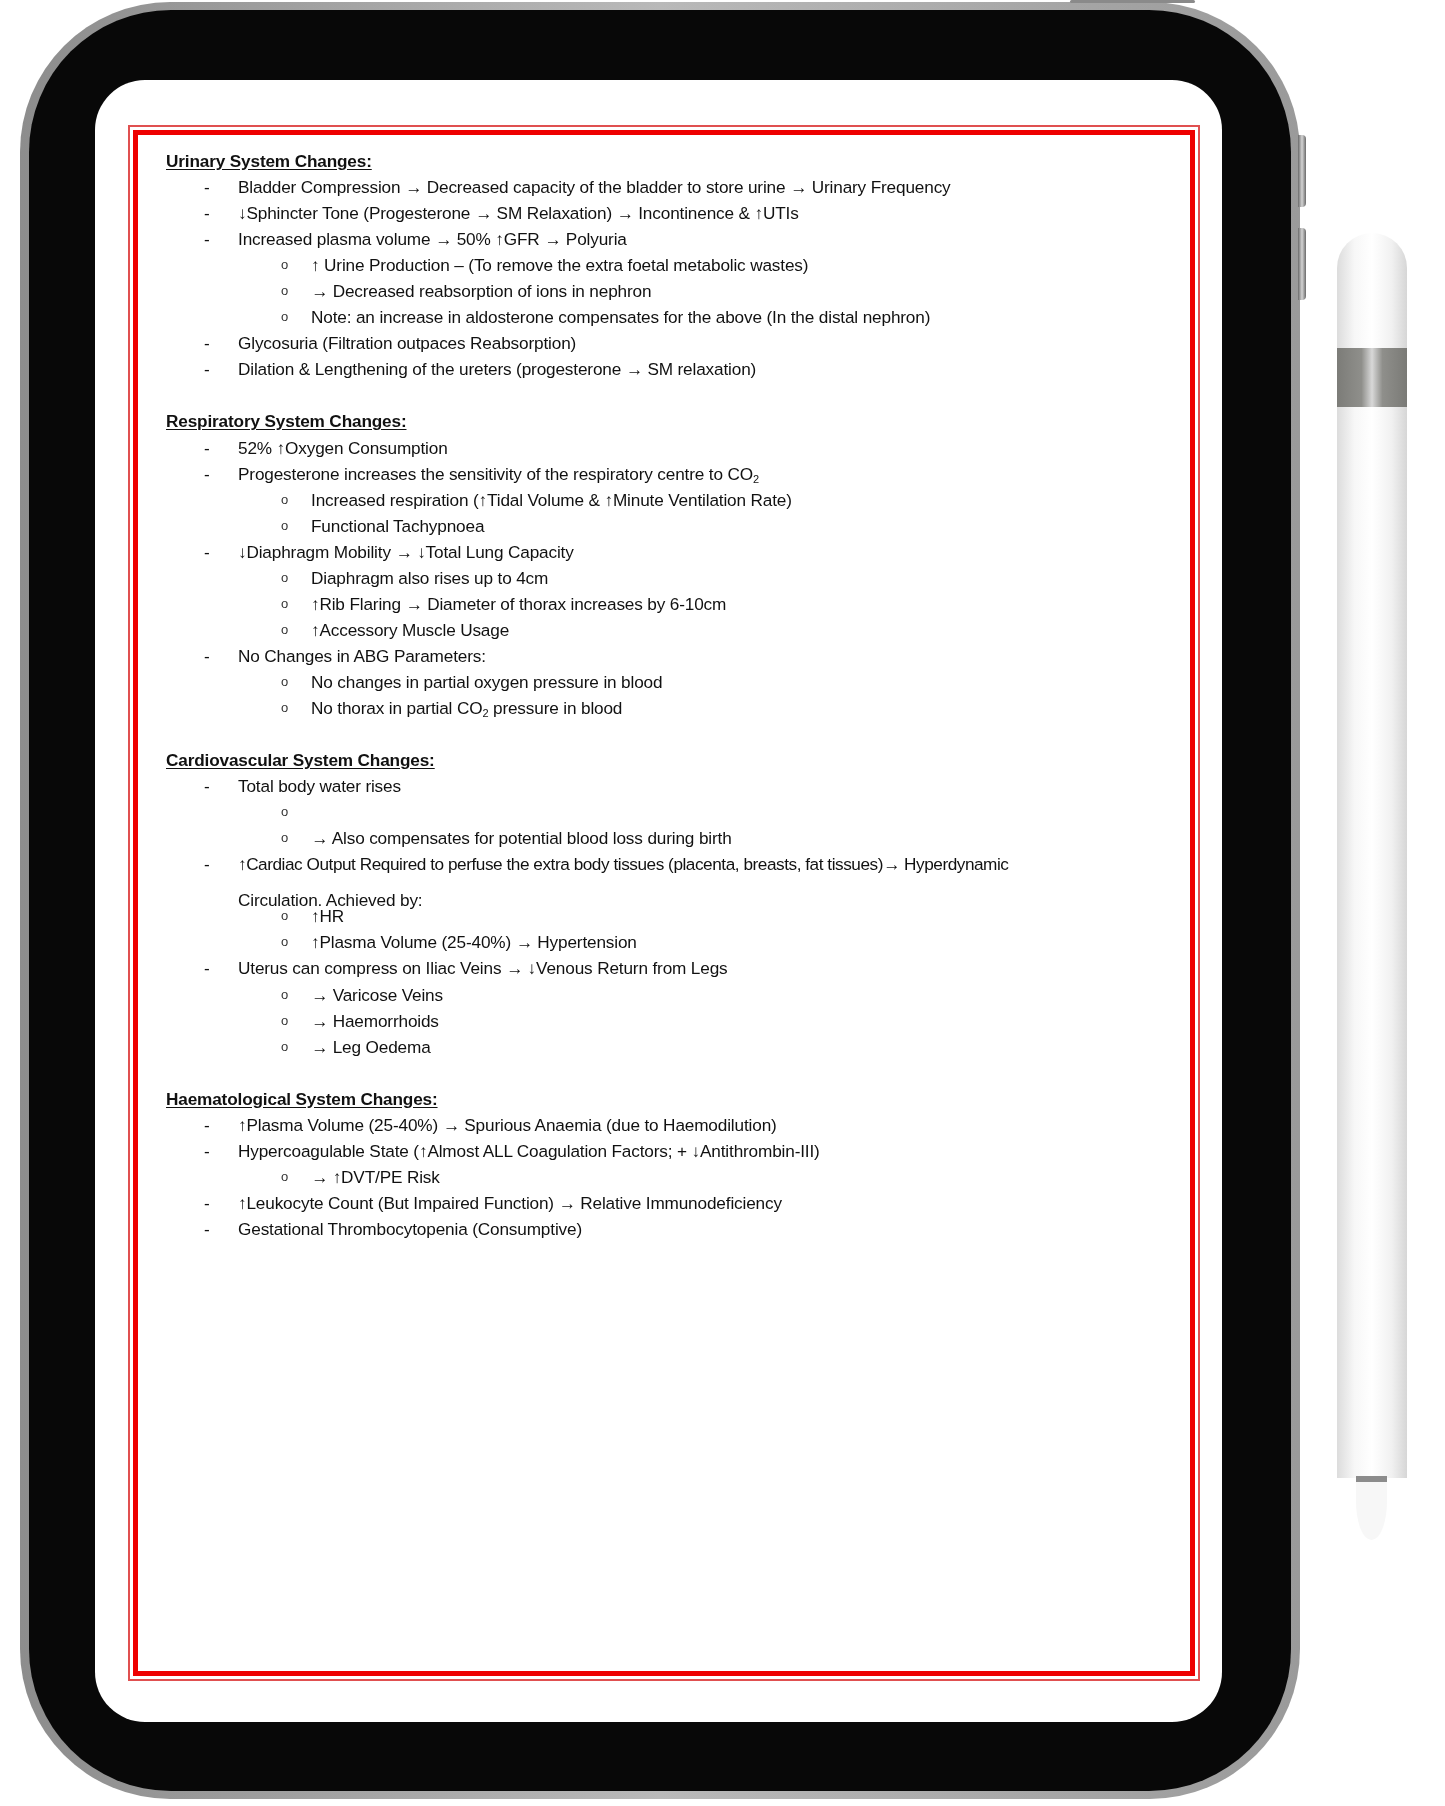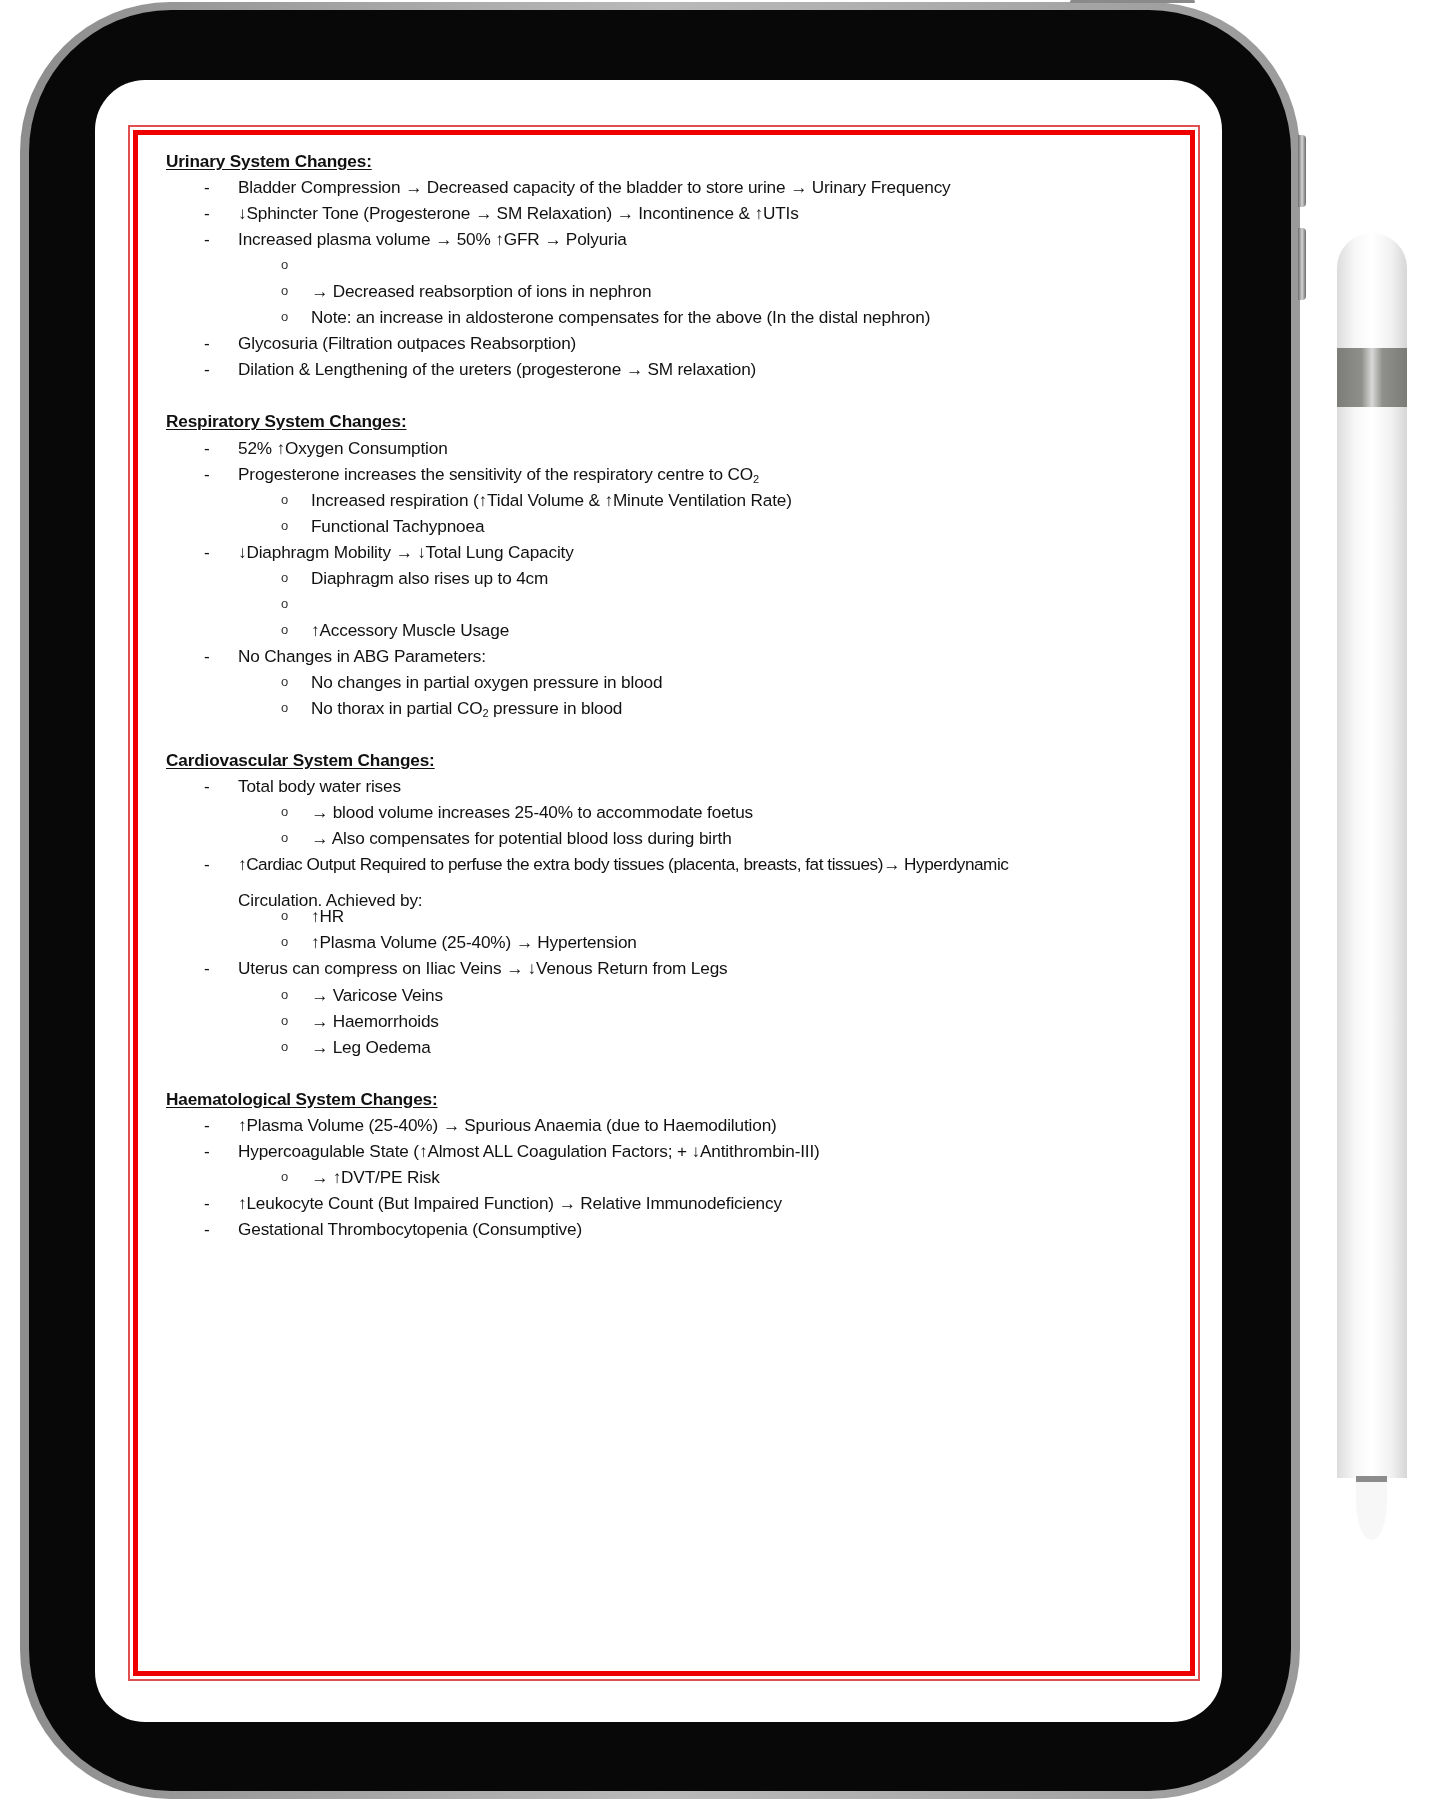--- a/index.html
+++ b/index.html
@@ -79,20 +79,21 @@
   <div class="row">
       <span class="bullet">-</span>
       <span class="bullet-text">↓Sphincter Tone (Progesterone → SM Relaxation) → Incontinence &amp; ↑UTIs</span>
     </div>
   <div class="row">
       <span class="bullet">-</span>
       <span class="bullet-text">Increased plasma volume → 50% ↑GFR → Polyuria</span>
     </div>
   <div class="row">
       <span class="sub-bullet">o</span>
+      <span class="sub-text">↑ Urine Production – (To remove the extra foetal metabolic wastes)</span>
     </div>
   <div class="row">
       <span class="sub-bullet">o</span>
       <span class="sub-text">→ Decreased reabsorption of ions in nephron</span>
     </div>
   <div class="row">
       <span class="sub-bullet">o</span>
       <span class="sub-text">Note: an increase in aldosterone compensates for the above (In the distal nephron)</span>
     </div>
   <div class="row">
@@ -127,20 +128,21 @@
   <div class="row">
       <span class="bullet">-</span>
       <span class="bullet-text">↓Diaphragm Mobility → ↓Total Lung Capacity</span>
     </div>
   <div class="row">
       <span class="sub-bullet">o</span>
       <span class="sub-text">Diaphragm also rises up to 4cm</span>
     </div>
   <div class="row">
       <span class="sub-bullet">o</span>
+      <span class="sub-text">↑Rib Flaring → Diameter of thorax increases by 6-10cm</span>
     </div>
   <div class="row">
       <span class="sub-bullet">o</span>
       <span class="sub-text">↑Accessory Muscle Usage</span>
     </div>
   <div class="row">
       <span class="bullet">-</span>
       <span class="bullet-text">No Changes in ABG Parameters:</span>
     </div>
   <div class="row">
@@ -155,21 +157,20 @@
 
   <div class="row">
     <span class="heading">Cardiovascular System Changes:</span>
   </div>
   <div class="row">
       <span class="bullet">-</span>
       <span class="bullet-text">Total body water rises</span>
     </div>
   <div class="row">
       <span class="sub-bullet">o</span>
-      <span class="sub-text">→ blood volume increases 25-40% to accommodate foetus</span>
     </div>
   <div class="row">
       <span class="sub-bullet">o</span>
       <span class="sub-text">→ Also compensates for potential blood loss during birth</span>
     </div>
   <div class="row">
       <span class="bullet">-</span>
       <span class="bullet-text" style="letter-spacing:-0.45px">↑Cardiac Output Required to perfuse the extra body tissues (placenta, breasts, fat tissues)→ Hyperdynamic</span>
     </div>
   <div class="row">

